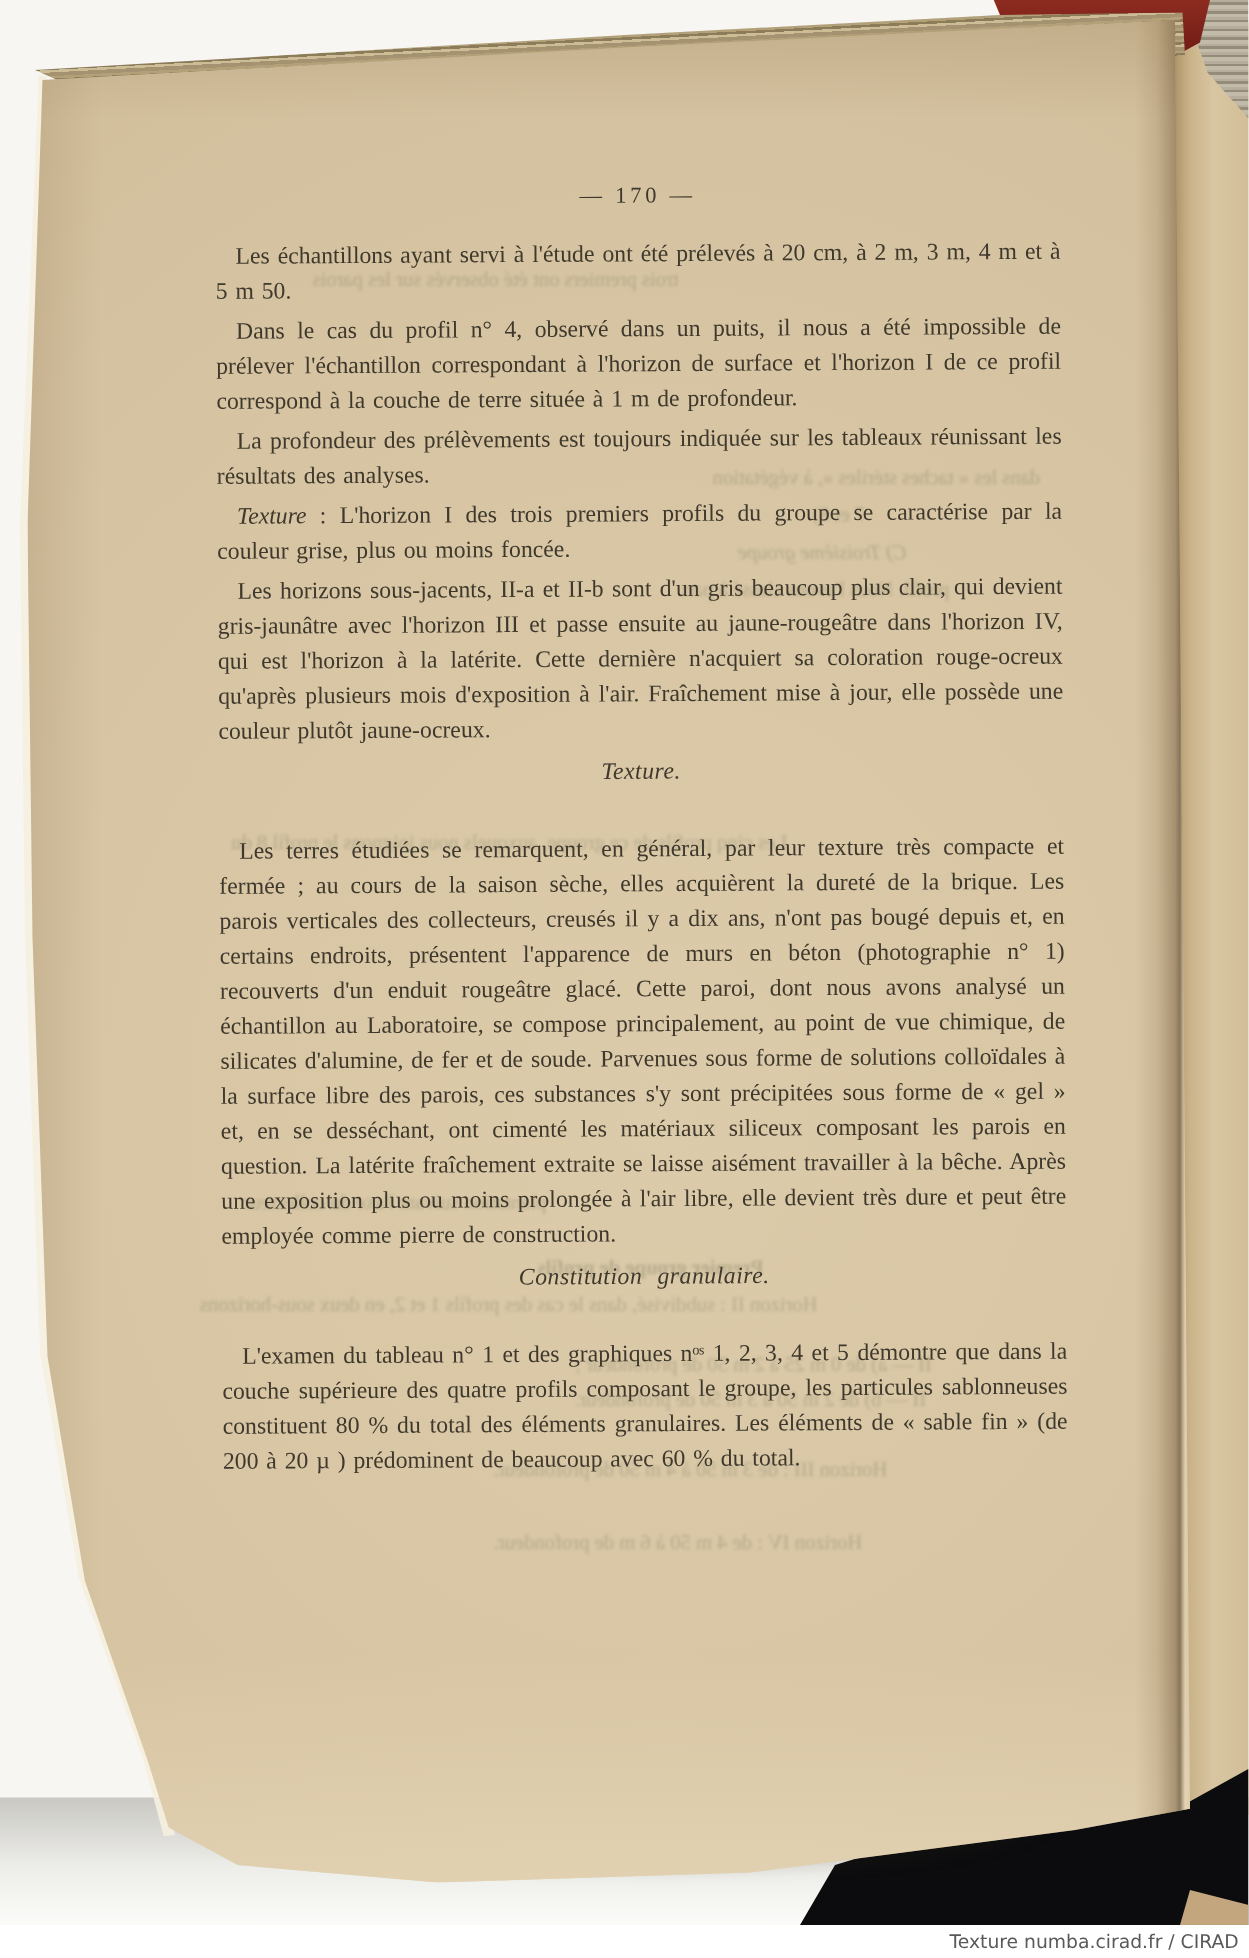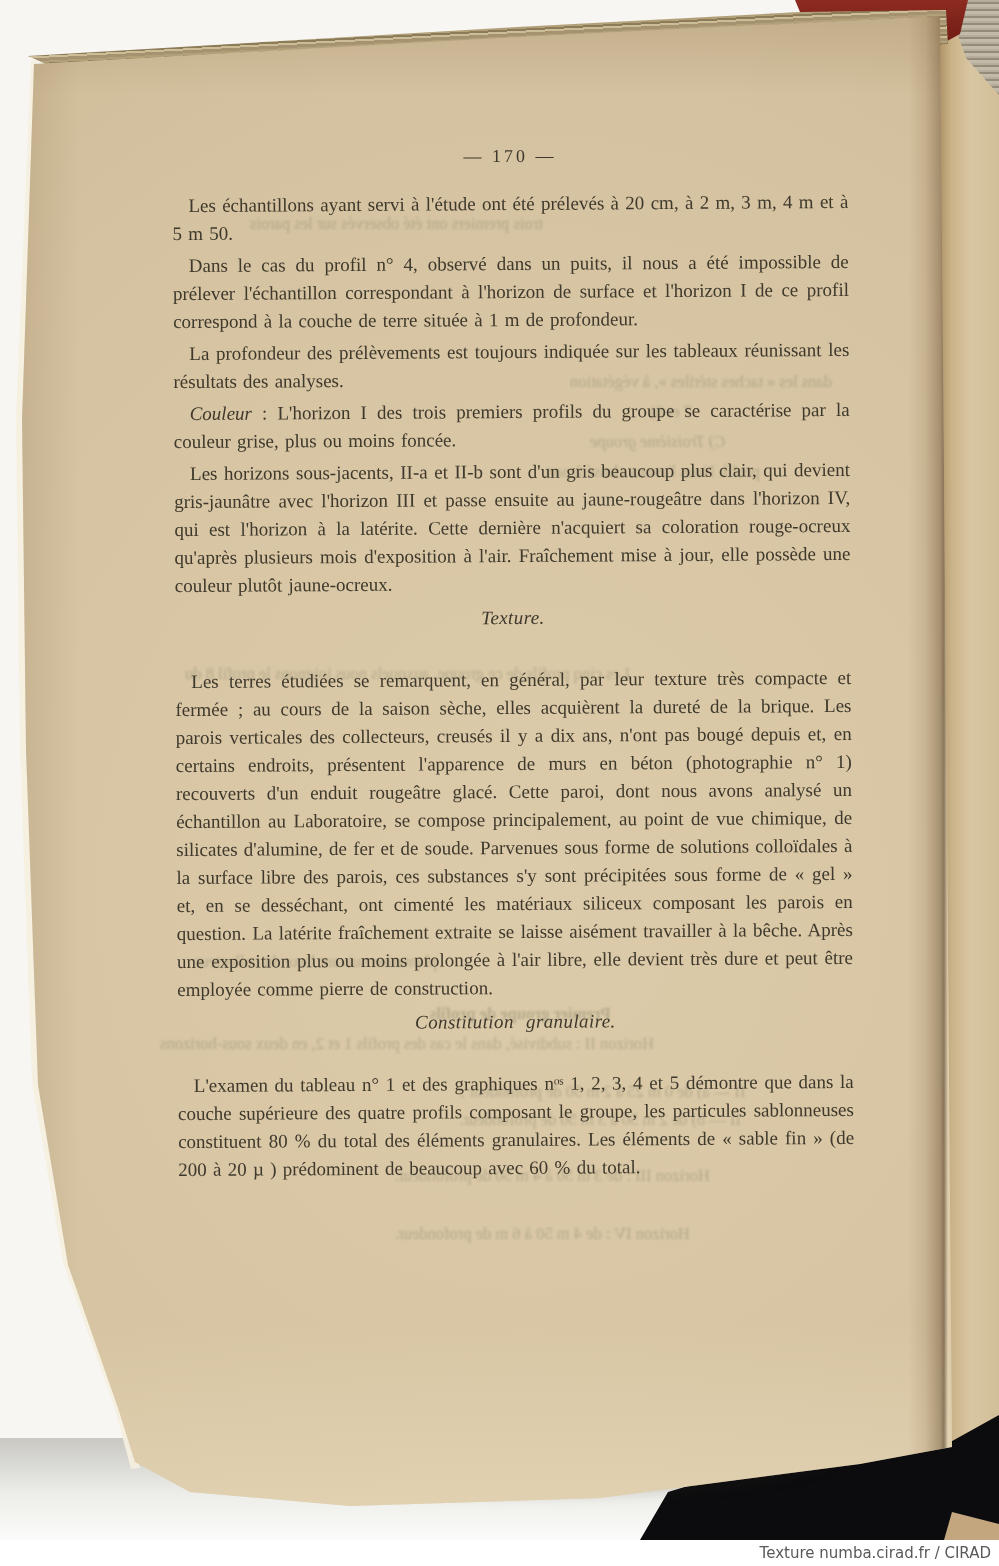--- a/index.html
+++ b/index.html
@@ -117,21 +117,21 @@
 
     <div class="text-layer">
       <div class="pagenum">— 170 —</div>
 
       <p>Les échantillons ayant servi à l'étude ont été prélevés à 20 cm, à 2 m, 3 m, 4 m et à 5 m 50.</p>
 
       <p>Dans le cas du profil n° 4, observé dans un puits, il nous a été impossible de prélever l'échantillon correspondant à l'horizon de surface et l'horizon I de ce profil correspond à la couche de terre située à 1 m de profondeur.</p>
 
       <p>La profondeur des prélèvements est toujours indiquée sur les tableaux réunissant les résultats des analyses.</p>
 
-      <p><span class="lead-italic">Couleur</span><span> : L'horizon I des trois premiers profils du groupe se caractérise par la couleur grise, plus ou moins foncée.</span></p>
+      <p><span class="lead-italic">Texture</span><span> : L'horizon I des trois premiers profils du groupe se caractérise par la couleur grise, plus ou moins foncée.</span></p>
 
       <p>Les horizons sous-jacents, II-a et II-b sont d'un gris beaucoup plus clair, qui devient gris-jaunâtre avec l'horizon III et passe ensuite au jaune-rougeâtre dans l'horizon IV, qui est l'horizon à la latérite. Cette dernière n'acquiert sa coloration rouge-ocreux qu'après plusieurs mois d'exposition à l'air. Fraîchement mise à jour, elle possède une couleur plutôt jaune-ocreux.</p>
 
       <h3 class="sect">Texture.</h3>
 
       <p>Les terres étudiées se remarquent, en général, par leur texture très compacte et fermée ; au cours de la saison sèche, elles acquièrent la dureté de la brique. Les parois verticales des collecteurs, creusés il y a dix ans, n'ont pas bougé depuis et, en certains endroits, présentent l'apparence de murs en béton (photographie n° 1) recouverts d'un enduit rougeâtre glacé. Cette paroi, dont nous avons analysé un échantillon au Laboratoire, se compose principalement, au point de vue chimique, de silicates d'alumine, de fer et de soude. Parvenues sous forme de solutions colloïdales à la surface libre des parois, ces substances s'y sont précipitées sous forme de « gel » et, en se desséchant, ont cimenté les matériaux siliceux composant les parois en question. La latérite fraîchement extraite se laisse aisément travailler à la bêche. Après une exposition plus ou moins prolongée à l'air libre, elle devient très dure et peut être employée comme pierre de construction.</p>
 
       <h3 class="sect">Constitution granulaire.</h3>
 
       <p>L'examen du tableau n° 1 et des graphiques nᵒˢ 1, 2, 3, 4 et 5 démontre que dans la couche supérieure des quatre profils composant le groupe, les particules sablonneuses constituent 80 % du total des éléments granulaires. Les éléments de « sable fin » (de 200 à 20 µ ) prédominent de beaucoup avec 60 % du total.</p>

